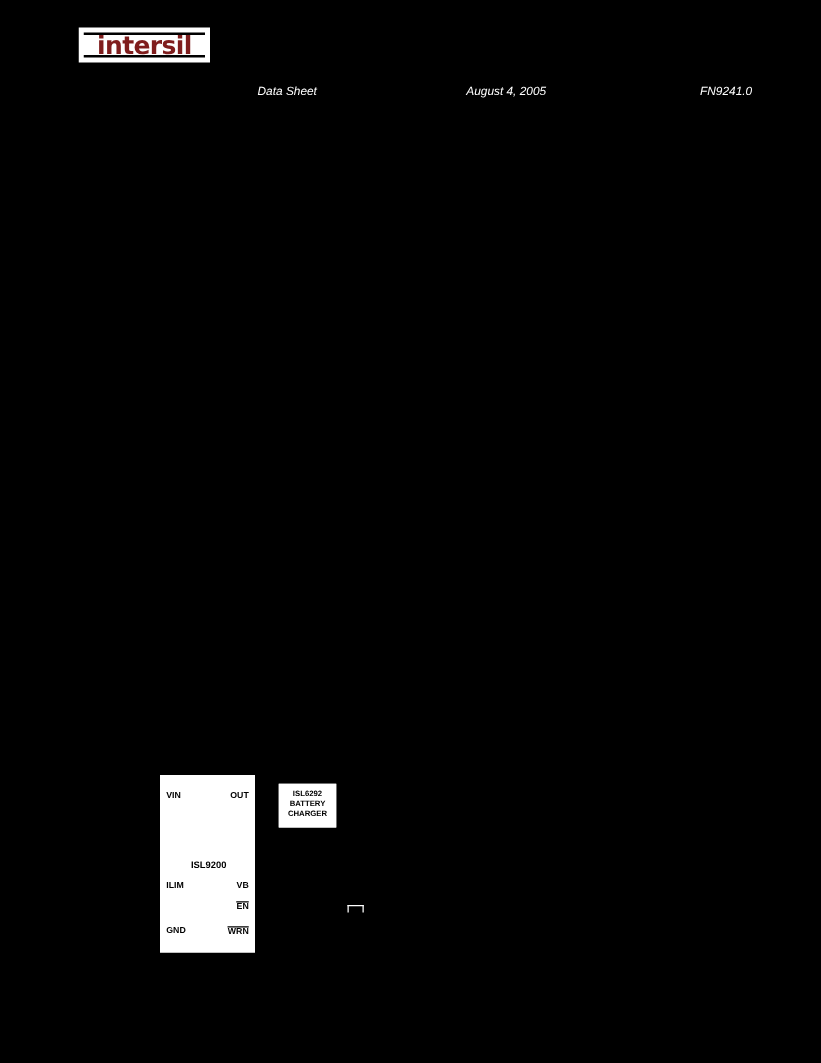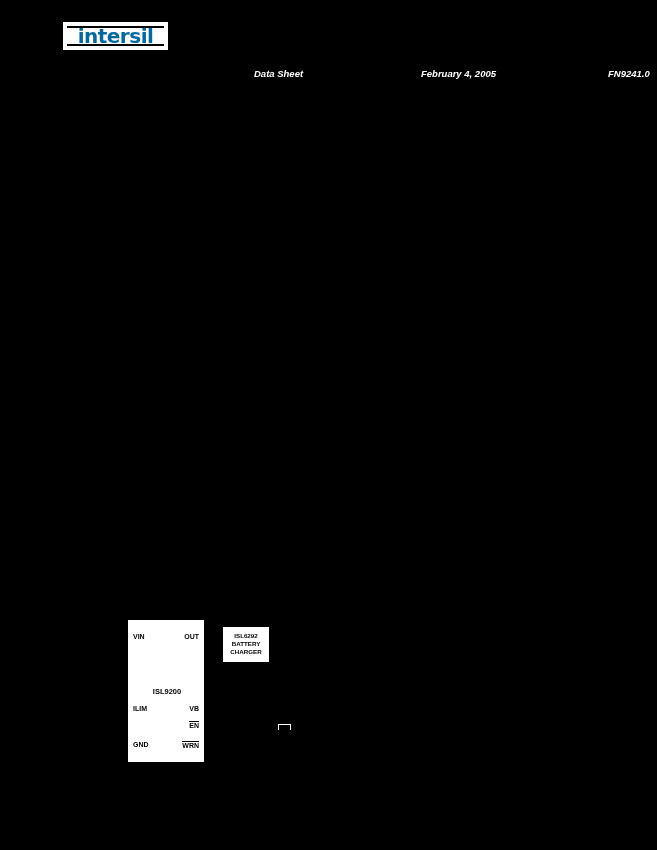--- a/index.html
+++ b/index.html
@@ -42,43 +42,42 @@
     background: #000000;
   }
   .logo-word {
     position: absolute;
     left: 0;
     top: 0;
     width: 105px;
     height: 28px;
     line-height: 28px;
     text-align: center;
-    color: #0369a1;
+    color: #7f1d1d;
     font-family: "DejaVu Sans", sans-serif;
     font-size: 20px;
     font-weight: bold;
     letter-spacing: -0.5px;
   }
 
   
   .header-row {
     position: absolute;
     left: 0;
     top: 68px;
     width: 657px;
     height: 18px;
   }
   .header-item {
     position: absolute;
     font-size: 9.5px;
-    font-weight: bold;
+    font-weight: normal;
     font-style: italic;
     color: #ffffff;
     white-space: nowrap;
-    margin-left: 48px;
   }
   .hdr-datasheet { left: 206px; top: 0; }
   .hdr-date      { left: 373px; top: 0; }
   .hdr-docnum    { left: 560px; top: 0; }
 
   
   .diagram {
     position: absolute;
     left: 128px;
     top: 620px;
@@ -161,21 +160,21 @@
 <body>
 
 <div class="logo-box">
   <div class="logo-rule-top"></div>
   <div class="logo-word">intersil</div>
   <div class="logo-rule-bottom"></div>
 </div>
 
 <div class="header-row">
   <div class="header-item hdr-datasheet">Data Sheet</div>
-  <div class="header-item hdr-date">February 4, 2005</div>
+  <div class="header-item hdr-date">August 4, 2005</div>
   <div class="header-item hdr-docnum">FN9241.0</div>
 </div>
 
 <div class="diagram">
 
   <div class="chip-main">
     <div class="pin pin-vin">VIN</div>
     <div class="pin pin-out">OUT</div>
     <div class="chip-label-main">ISL9200</div>
     <div class="pin pin-ilim">ILIM</div>

